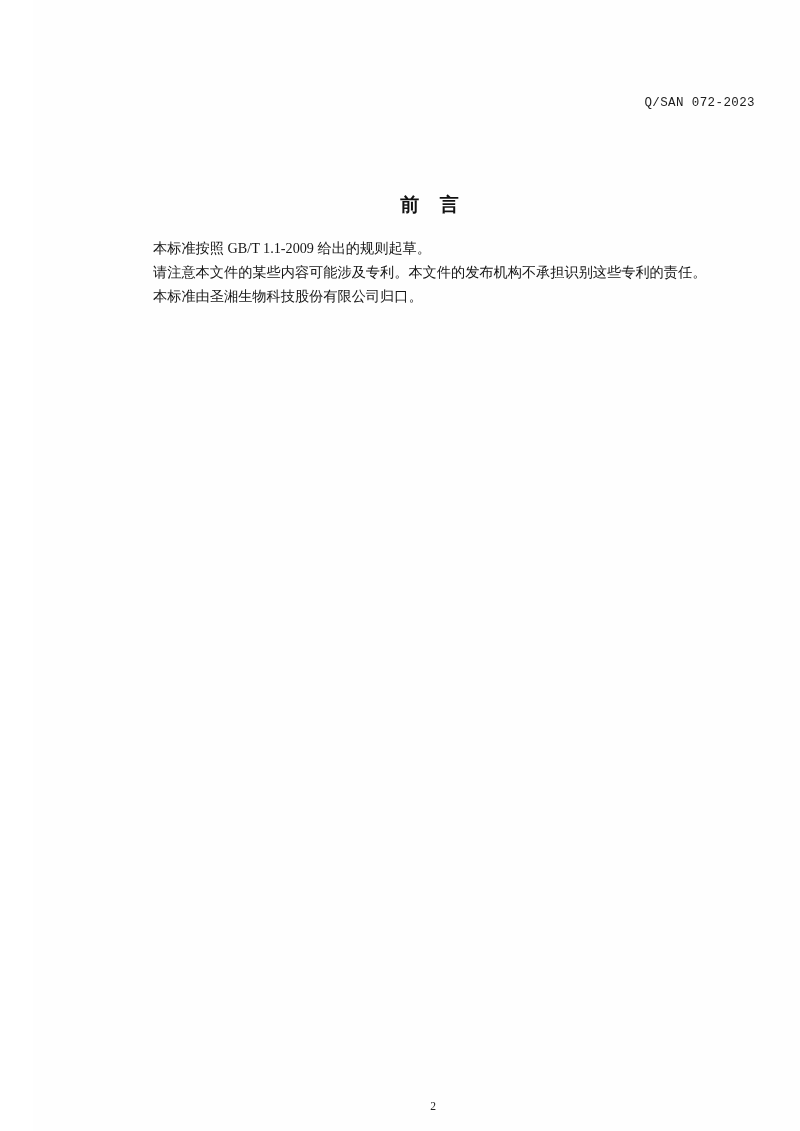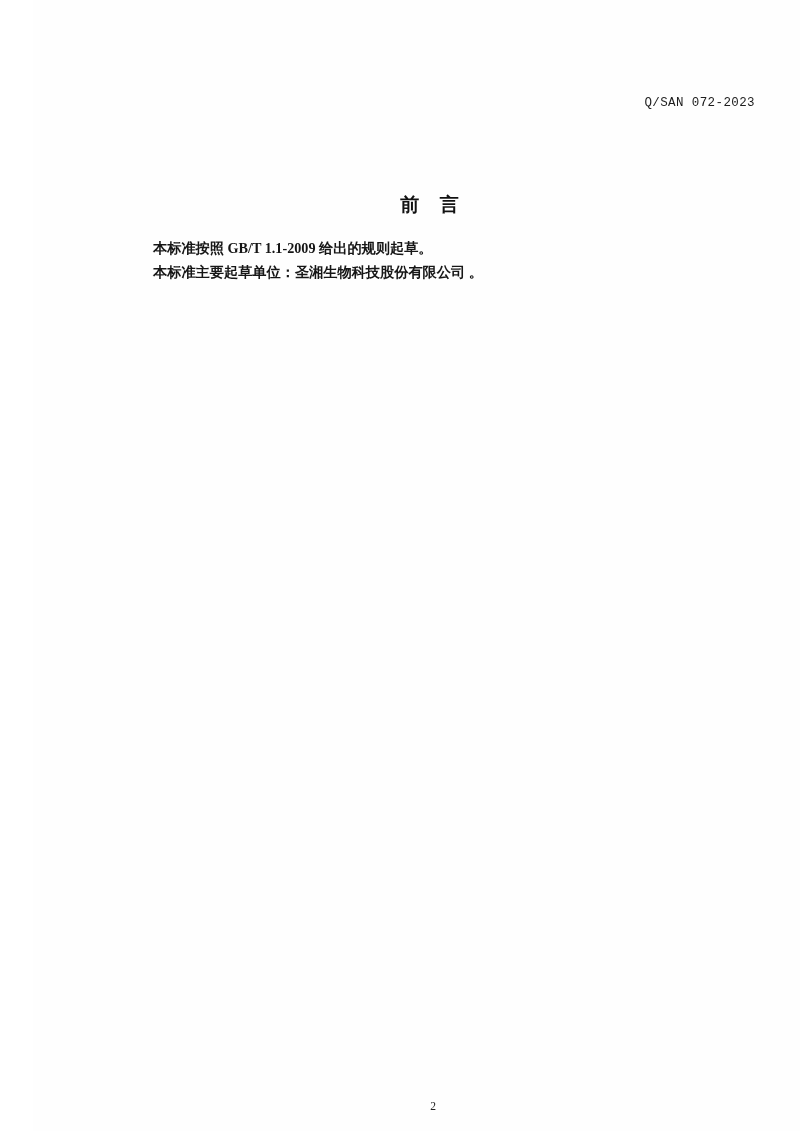--- a/index.html
+++ b/index.html
@@ -51,21 +51,21 @@
     left: 120px;
     top: 236px;
     width: 580px;
   }
   .para {
     font-size: 14.2px;
     line-height: 24.2px;
     color: #161616;
     white-space: nowrap;
     font-family: "Liberation Serif", "DejaVu Serif", serif;
-    font-weight: 700;
+    font-weight: 400;
   }
   .page-number {
     position: absolute;
     left: 0;
     top: 1100px;
     width: 800px;
     text-align: center;
     font-size: 11.5px;
     color: #222222;
     font-family: "Liberation Serif", "DejaVu Serif", serif;
@@ -75,18 +75,19 @@
 <body>
 
 <div class="page">
 
   <div class="header-code">Q/SAN 072-2023</div>
 
   <div class="doc-title">前 言</div>
 
   <div class="body-block">
     <div class="para">本标准按照 GB/T 1.1-2009 给出的规则起草。</div>
-    <div class="para">本标准主要起草单位：圣湘生物科技股份有限公司 。</div>
+    <div class="para">请注意本文件的某些内容可能涉及专利。本文件的发布机构不承担识别这些专利的责任。</div>
+    <div class="para">本标准由圣湘生物科技股份有限公司归口。</div>
   </div>
 
   <div class="page-number">2</div>
 
 </div>
 
 </body></html>

